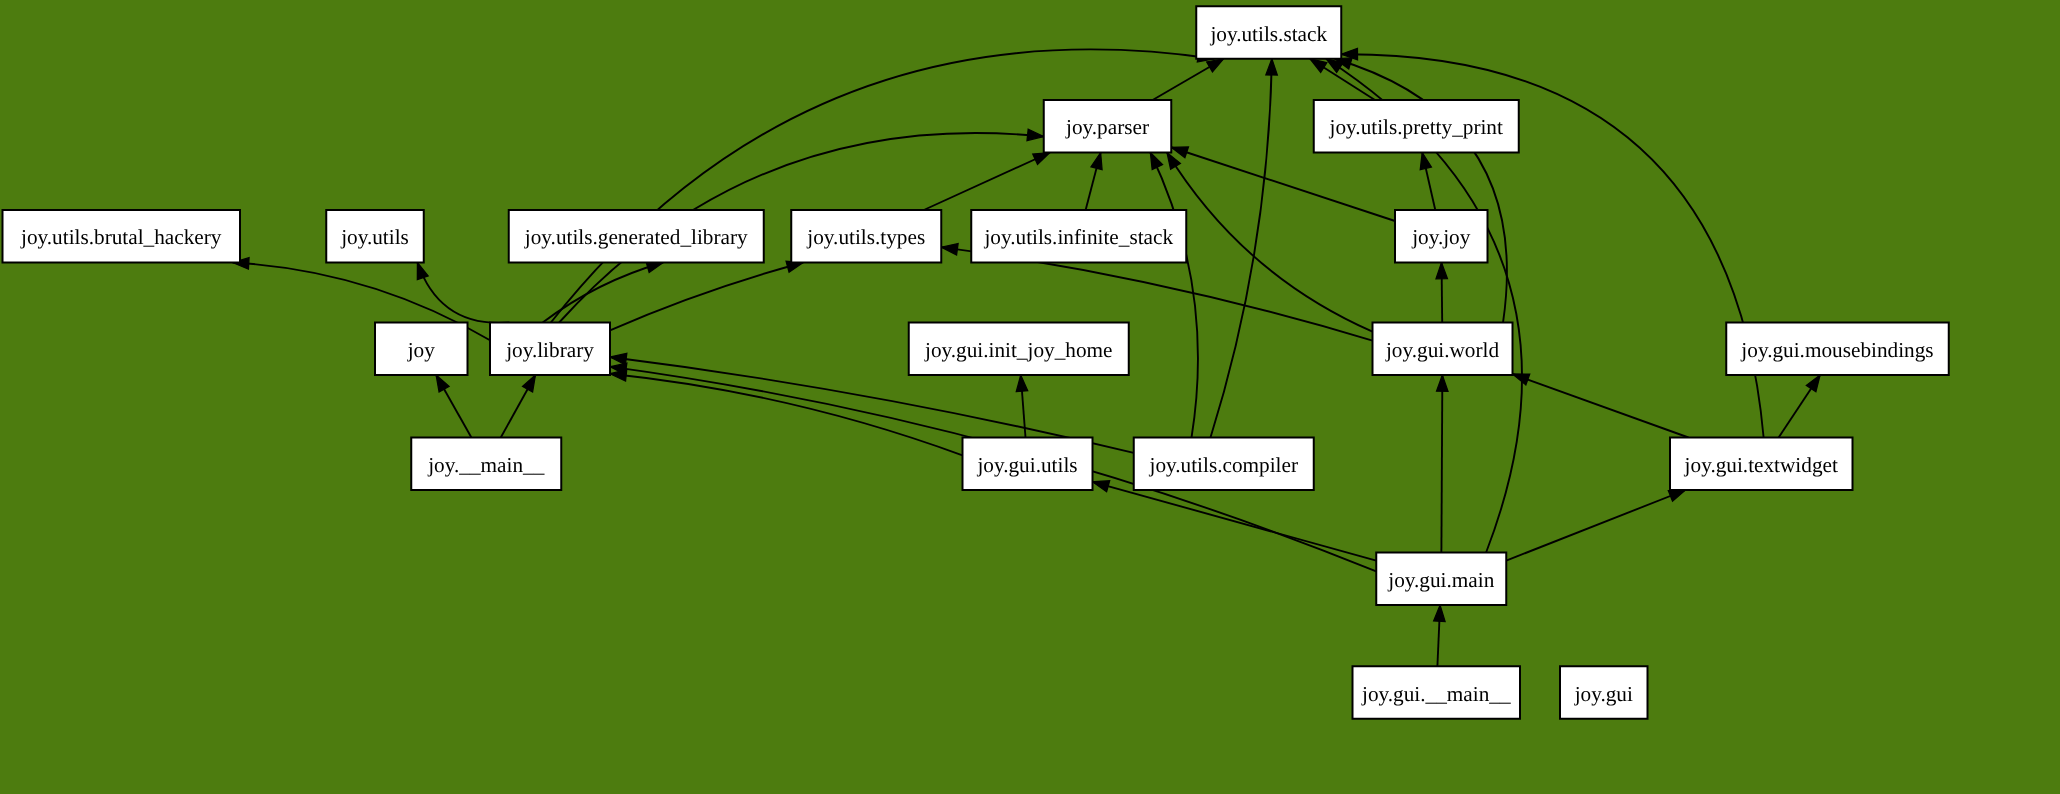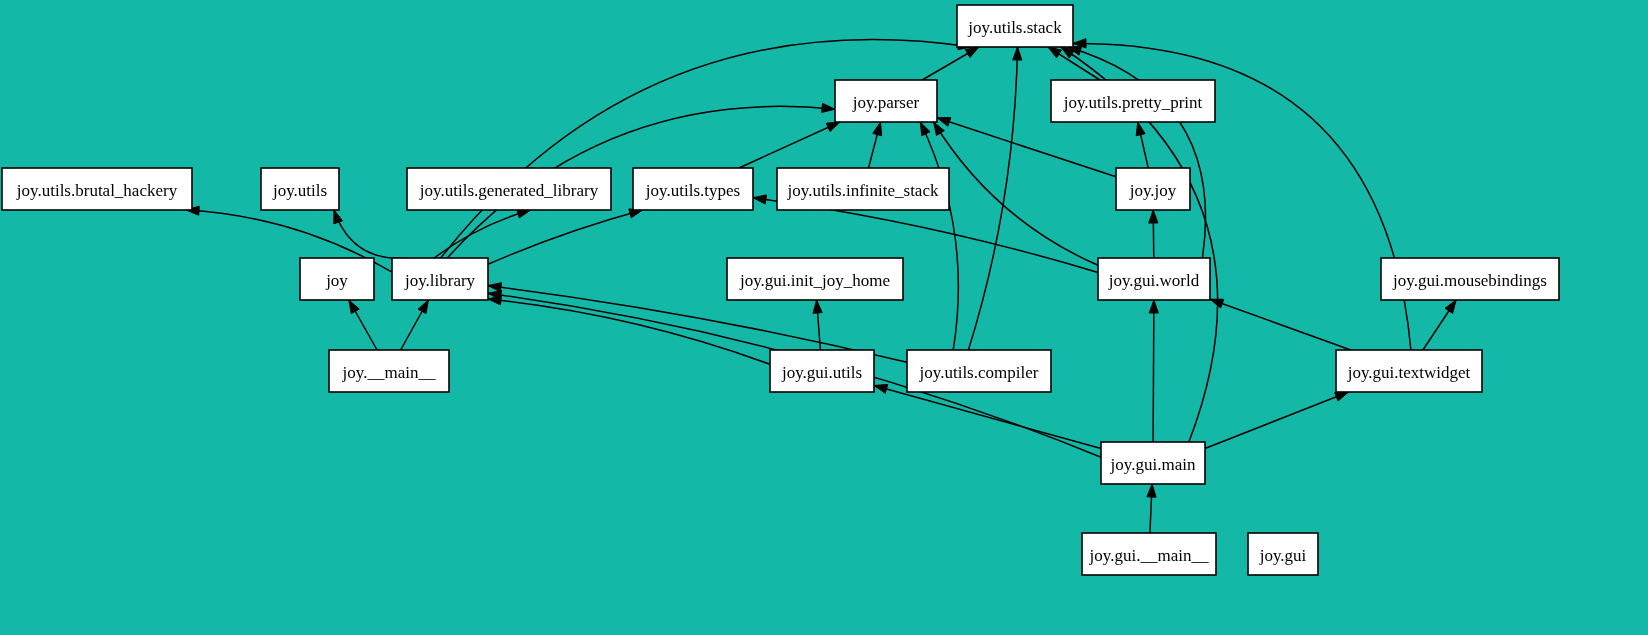--- a/index.html
+++ b/index.html
@@ -4,21 +4,21 @@
 <style>
   html, body {
     margin: 0;
     padding: 0;
     background: #ffffff;
   }
   #canvas {
     position: relative;
     width: 1648px;
     height: 635px;
-    background: #14b8a6;
+    background: #4d7c0f;
     overflow: hidden;
     font-family: "Liberation Serif", "DejaVu Serif", serif;
   }
   svg#graph {
     position: absolute;
     top: 0;
     left: 0;
     width: 1648px;
     height: 635px;
     display: block;

